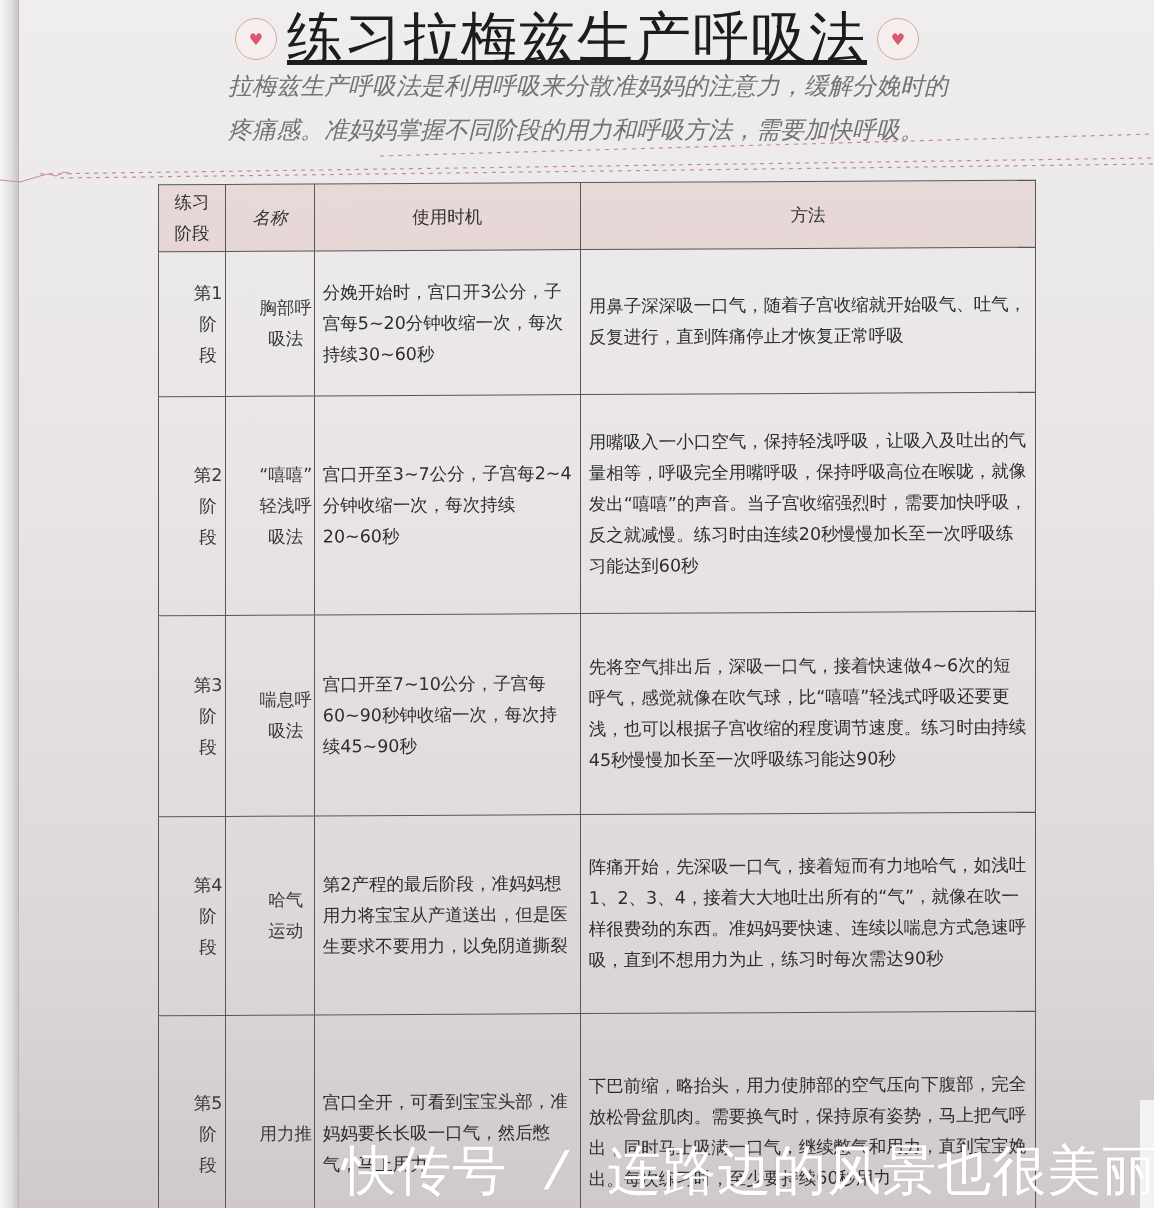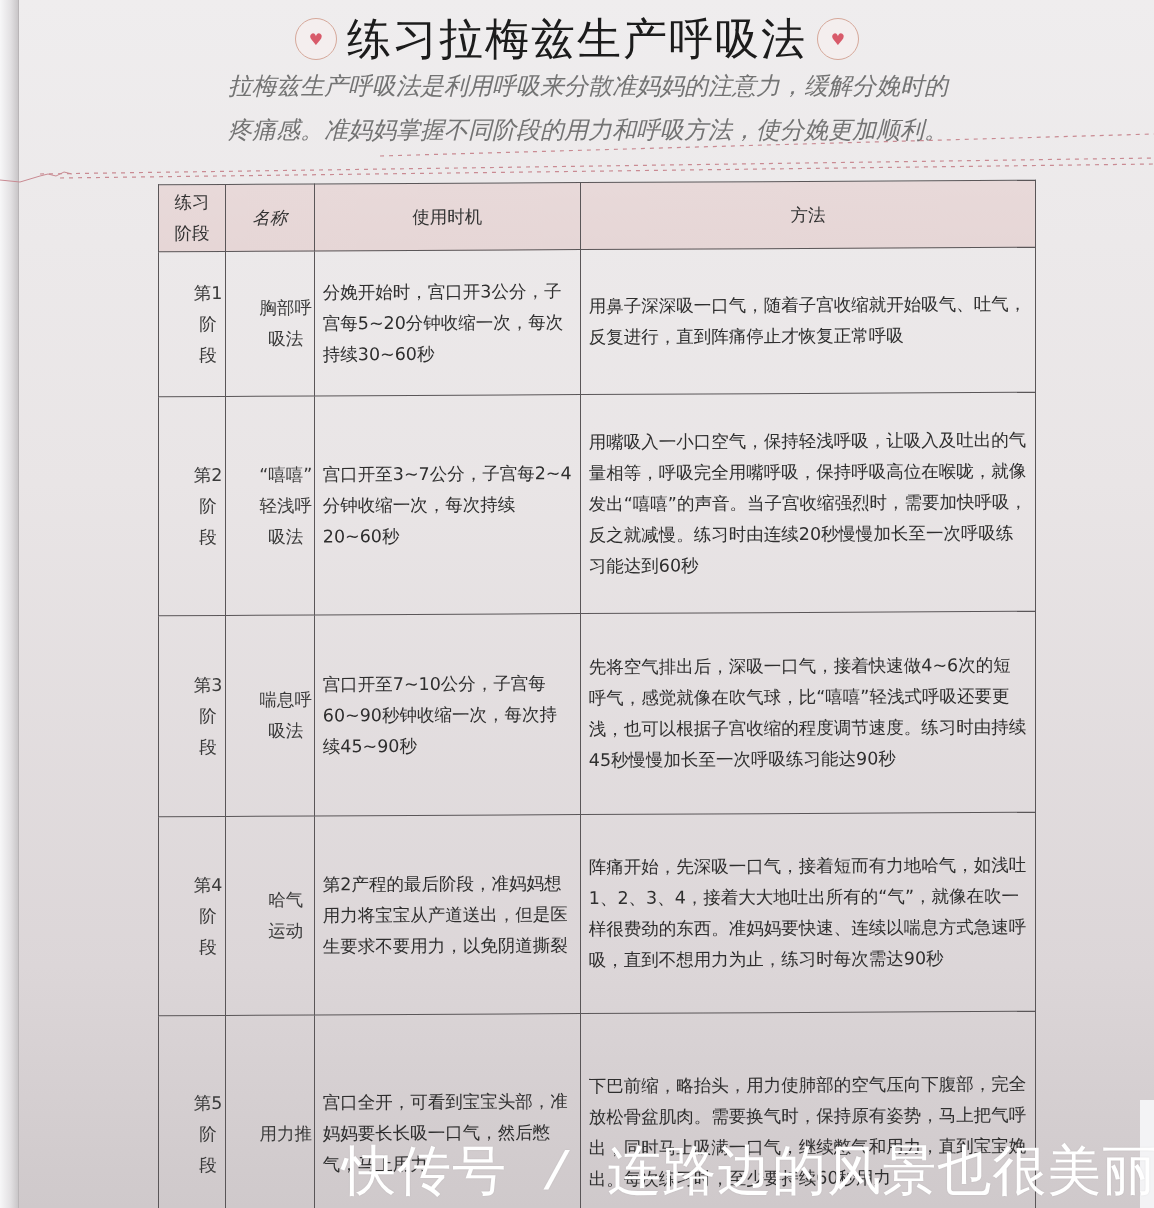--- a/index.html
+++ b/index.html
@@ -21,22 +21,23 @@
     .title-row {
       position: absolute; top: 4px; left: 0; width: 1154px; height: 70px;
       display: flex; justify-content: center; align-items: center; gap: 10px;
     }
     .heart-badge {
       width: 40px; height: 40px; border-radius: 50%;
       border: 1.5px solid #d6a89a; display: flex; align-items: center; justify-content: center;
       color: #d85a6a; font-size: 16px; background: #f4eeee;
     }
     .title {
-      font-size: 44px; color: #1c1c1c; letter-spacing: 2px; font-weight: normal;
+      font-size: 56px; color: #1c1c1c; letter-spacing: 2px; font-weight: normal;
       font-family: "DejaVu Sans", sans-serif;
+      text-decoration: underline;
     }
     .intro {
       position: absolute; left: 228px; top: 64px; width: 760px;
       font-family: "DejaVu Serif", serif; font-style: italic;
       font-size: 24px; line-height: 44px; color: #737373;
     }
     .intro p { margin: 0; }
     .deco-line {
       position: absolute; left: 0; top: 130px; width: 1154px; height: 60px;
     }
@@ -83,21 +84,21 @@
 <div class="right-strip"></div>
 
 <div class="title-row">
   <span class="heart-badge">♥</span>
   <h1 class="title" style="margin:0;">练习拉梅兹生产呼吸法</h1>
   <span class="heart-badge">♥</span>
 </div>
 
 <div class="intro">
   <p>拉梅兹生产呼吸法是利用呼吸来分散准妈妈的注意力，缓解分娩时的</p>
-  <p>疼痛感。准妈妈掌握不同阶段的用力和呼吸方法，使分娩更加顺利。</p>
+  <p>疼痛感。准妈妈掌握不同阶段的用力和呼吸方法，需要加快呼吸。</p>
 </div>
 
 <svg class="deco-line" viewBox="0 0 1154 60" preserveAspectRatio="none">
   <polyline points="0,50 20,52 40,46 48,44 56,46 64,42 72,44" fill="none" stroke="#c98a92" stroke-width="1"></polyline>
   <line x1="40" y1="44" x2="1154" y2="28" stroke="#c98a92" stroke-width="1.2" stroke-dasharray="4,5"></line>
   <line x1="60" y1="48" x2="1154" y2="34" stroke="#c98a92" stroke-width="1.2" stroke-dasharray="4,5"></line>
   <line x1="380" y1="26" x2="1154" y2="4" stroke="#c98a92" stroke-width="1.2" stroke-dasharray="4,5"></line>
 </svg>
 
 <div class="table-wrap">

